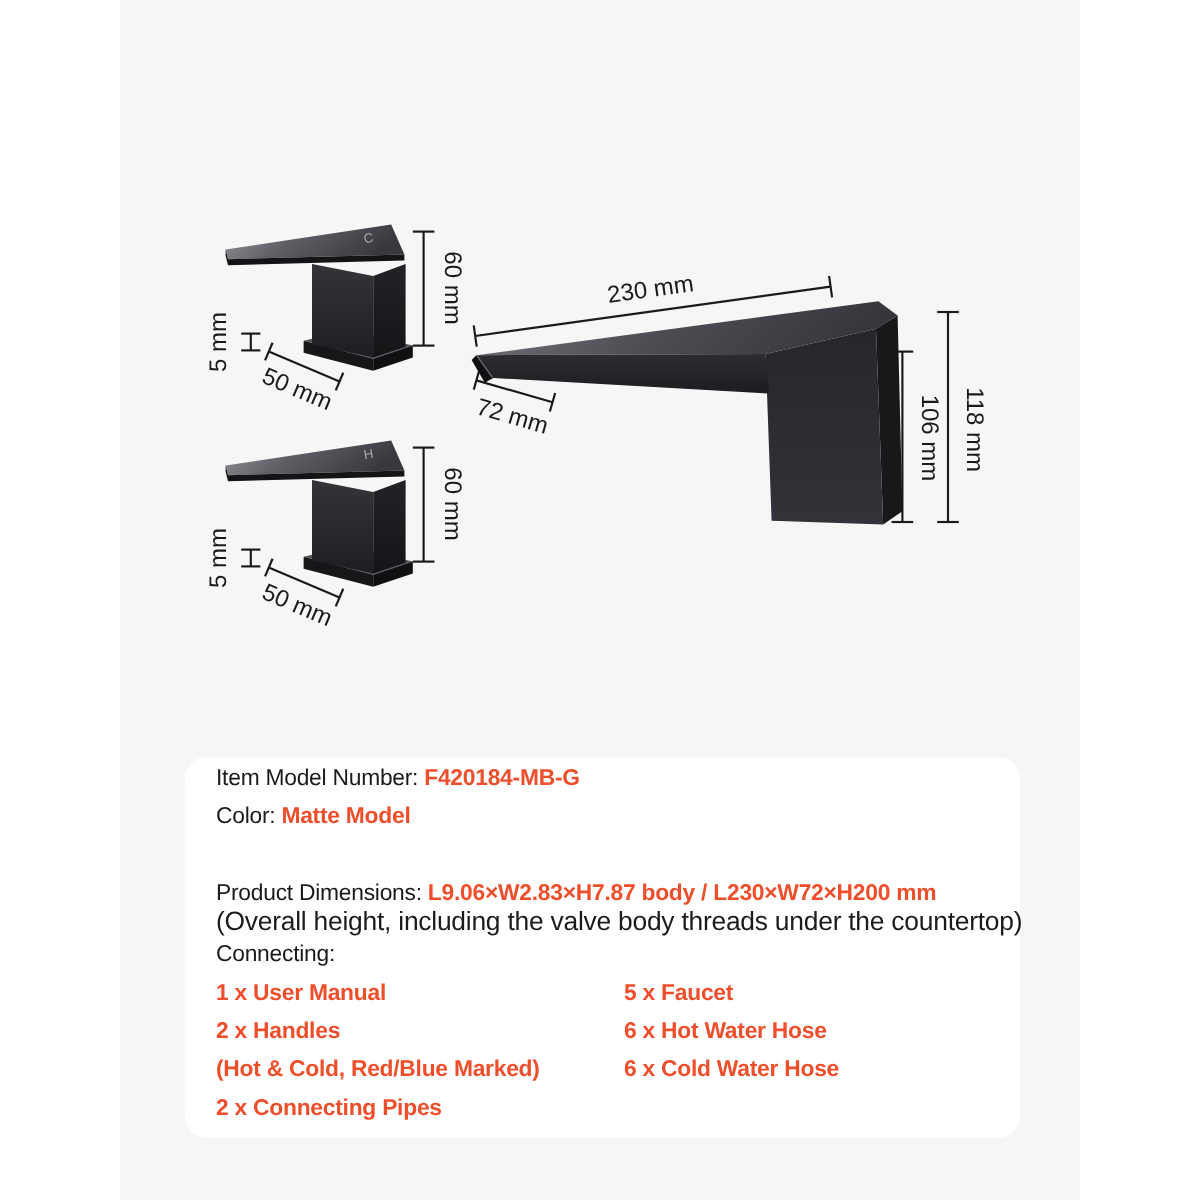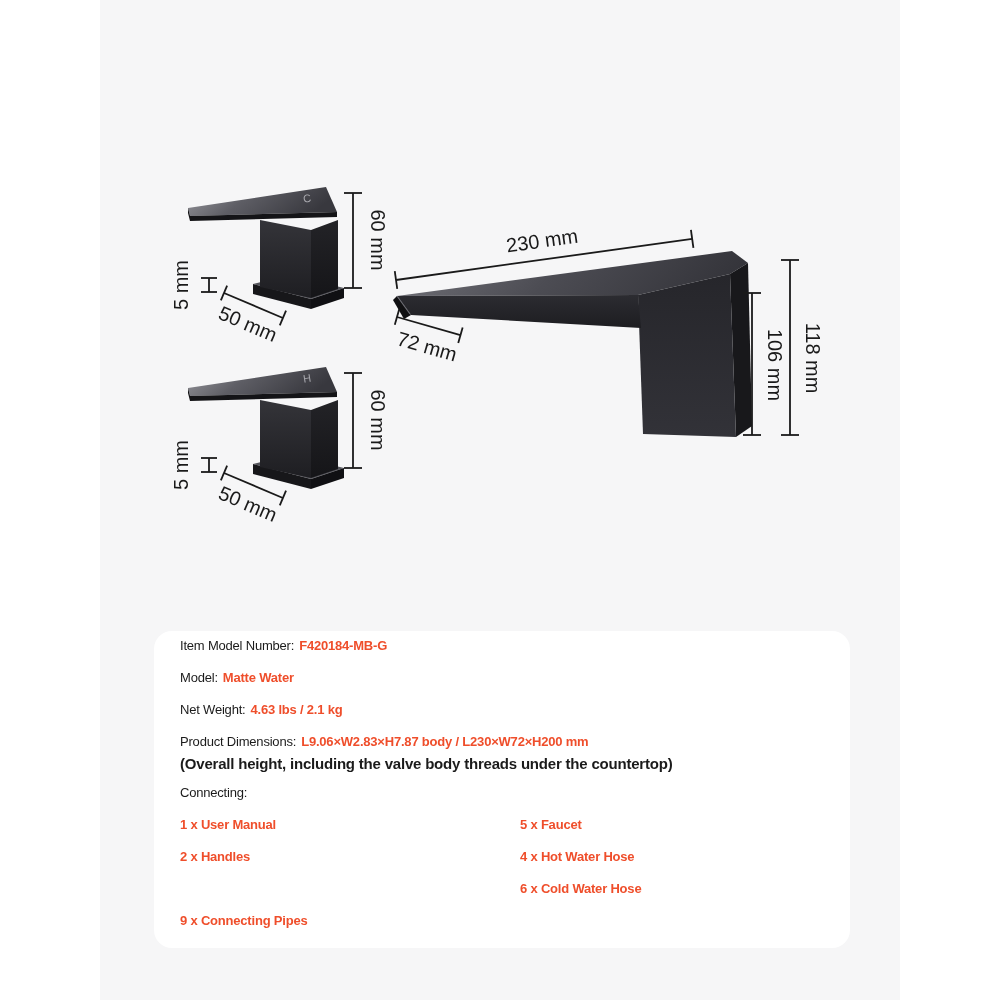--- a/index.html
+++ b/index.html
@@ -25,25 +25,25 @@
   .mark-text{
     font-family:"Liberation Sans","DejaVu Sans",sans-serif;
     font-size:11px;fill:#b4b4ba;opacity:.9;letter-spacing:.5px;
   }
 
   .panel{
     position:absolute;left:54px;top:631px;width:696px;height:317px;
     background:#ffffff;border-radius:18px;
   }
   .line{
-    position:absolute;left:26px;font-size:13px;color:#1b1b1b;
+    position:absolute;left:26px;font-size:19px;color:#1b1b1b;
     white-space:nowrap;letter-spacing:-0.2px;
   }
   .line .val{color:var(--accent,#ef4e2b);font-weight:700;margin-left:5px;}
-  .note{font-size:15px;letter-spacing:-0.2px;font-weight:bold;}
+  .note{font-size:22px;letter-spacing:-0.2px;}
   .acc-item{color:var(--accent,#ef4e2b);font-weight:700;text-align:right;}
   .col-right{left:366px;}
 </style>
 </head>
 <body>
 
 <div class="stage">
 
   <svg class="svg-handle-c" width="240" height="178" viewBox="0 0 240 178">
     <defs>
@@ -192,32 +192,30 @@
       <line class="dim-line" x1="401" y1="217" x2="419" y2="217"></line>
       <text class="dim-text" transform="translate(426,140) rotate(90)" text-anchor="middle">118 mm</text>
     </g>
   </svg>
 
   <div class="panel">
     <div class="line" style="top:7px">
       <span class="lbl">Item Model Number:</span><span class="val">F420184-MB-G</span>
     </div>
     <div class="line" style="top:39px">
-      <span class="lbl">Model:</span><span class="val">Matte Water</span>
-    </div>
-    <div class="line" style="top:71px">
-      <span class="lbl">Net Weight:</span><span class="val">4.63 lbs / 2.1 kg</span>
+      <span class="lbl">Color:</span><span class="val">Matte Model</span>
     </div>
     <div class="line" style="top:103px">
       <span class="lbl">Product Dimensions:</span><span class="val">L9.06×W2.83×H7.87 body / L230×W72×H200 mm</span>
     </div>
     <div class="line note" style="top:124px">(Overall height, including the valve body threads under the countertop)</div>
     <div class="line" style="top:154px">Connecting:</div>
 
     <div class="line acc-item" style="top:186px">1 x User Manual</div>
     <div class="line acc-item" style="top:218px">2 x Handles</div>
-    <div class="line acc-item" style="top:282px">9 x Connecting Pipes</div>
+    <div class="line acc-item" style="top:250px">(Hot &amp; Cold, Red/Blue Marked)</div>
+    <div class="line acc-item" style="top:282px">2 x Connecting Pipes</div>
 
     <div class="line acc-item col-right" style="top:186px">5 x Faucet</div>
-    <div class="line acc-item col-right" style="top:218px">4 x Hot Water Hose</div>
+    <div class="line acc-item col-right" style="top:218px">6 x Hot Water Hose</div>
     <div class="line acc-item col-right" style="top:250px">6 x Cold Water Hose</div>
   </div>
 </div>
 
 </body></html>

